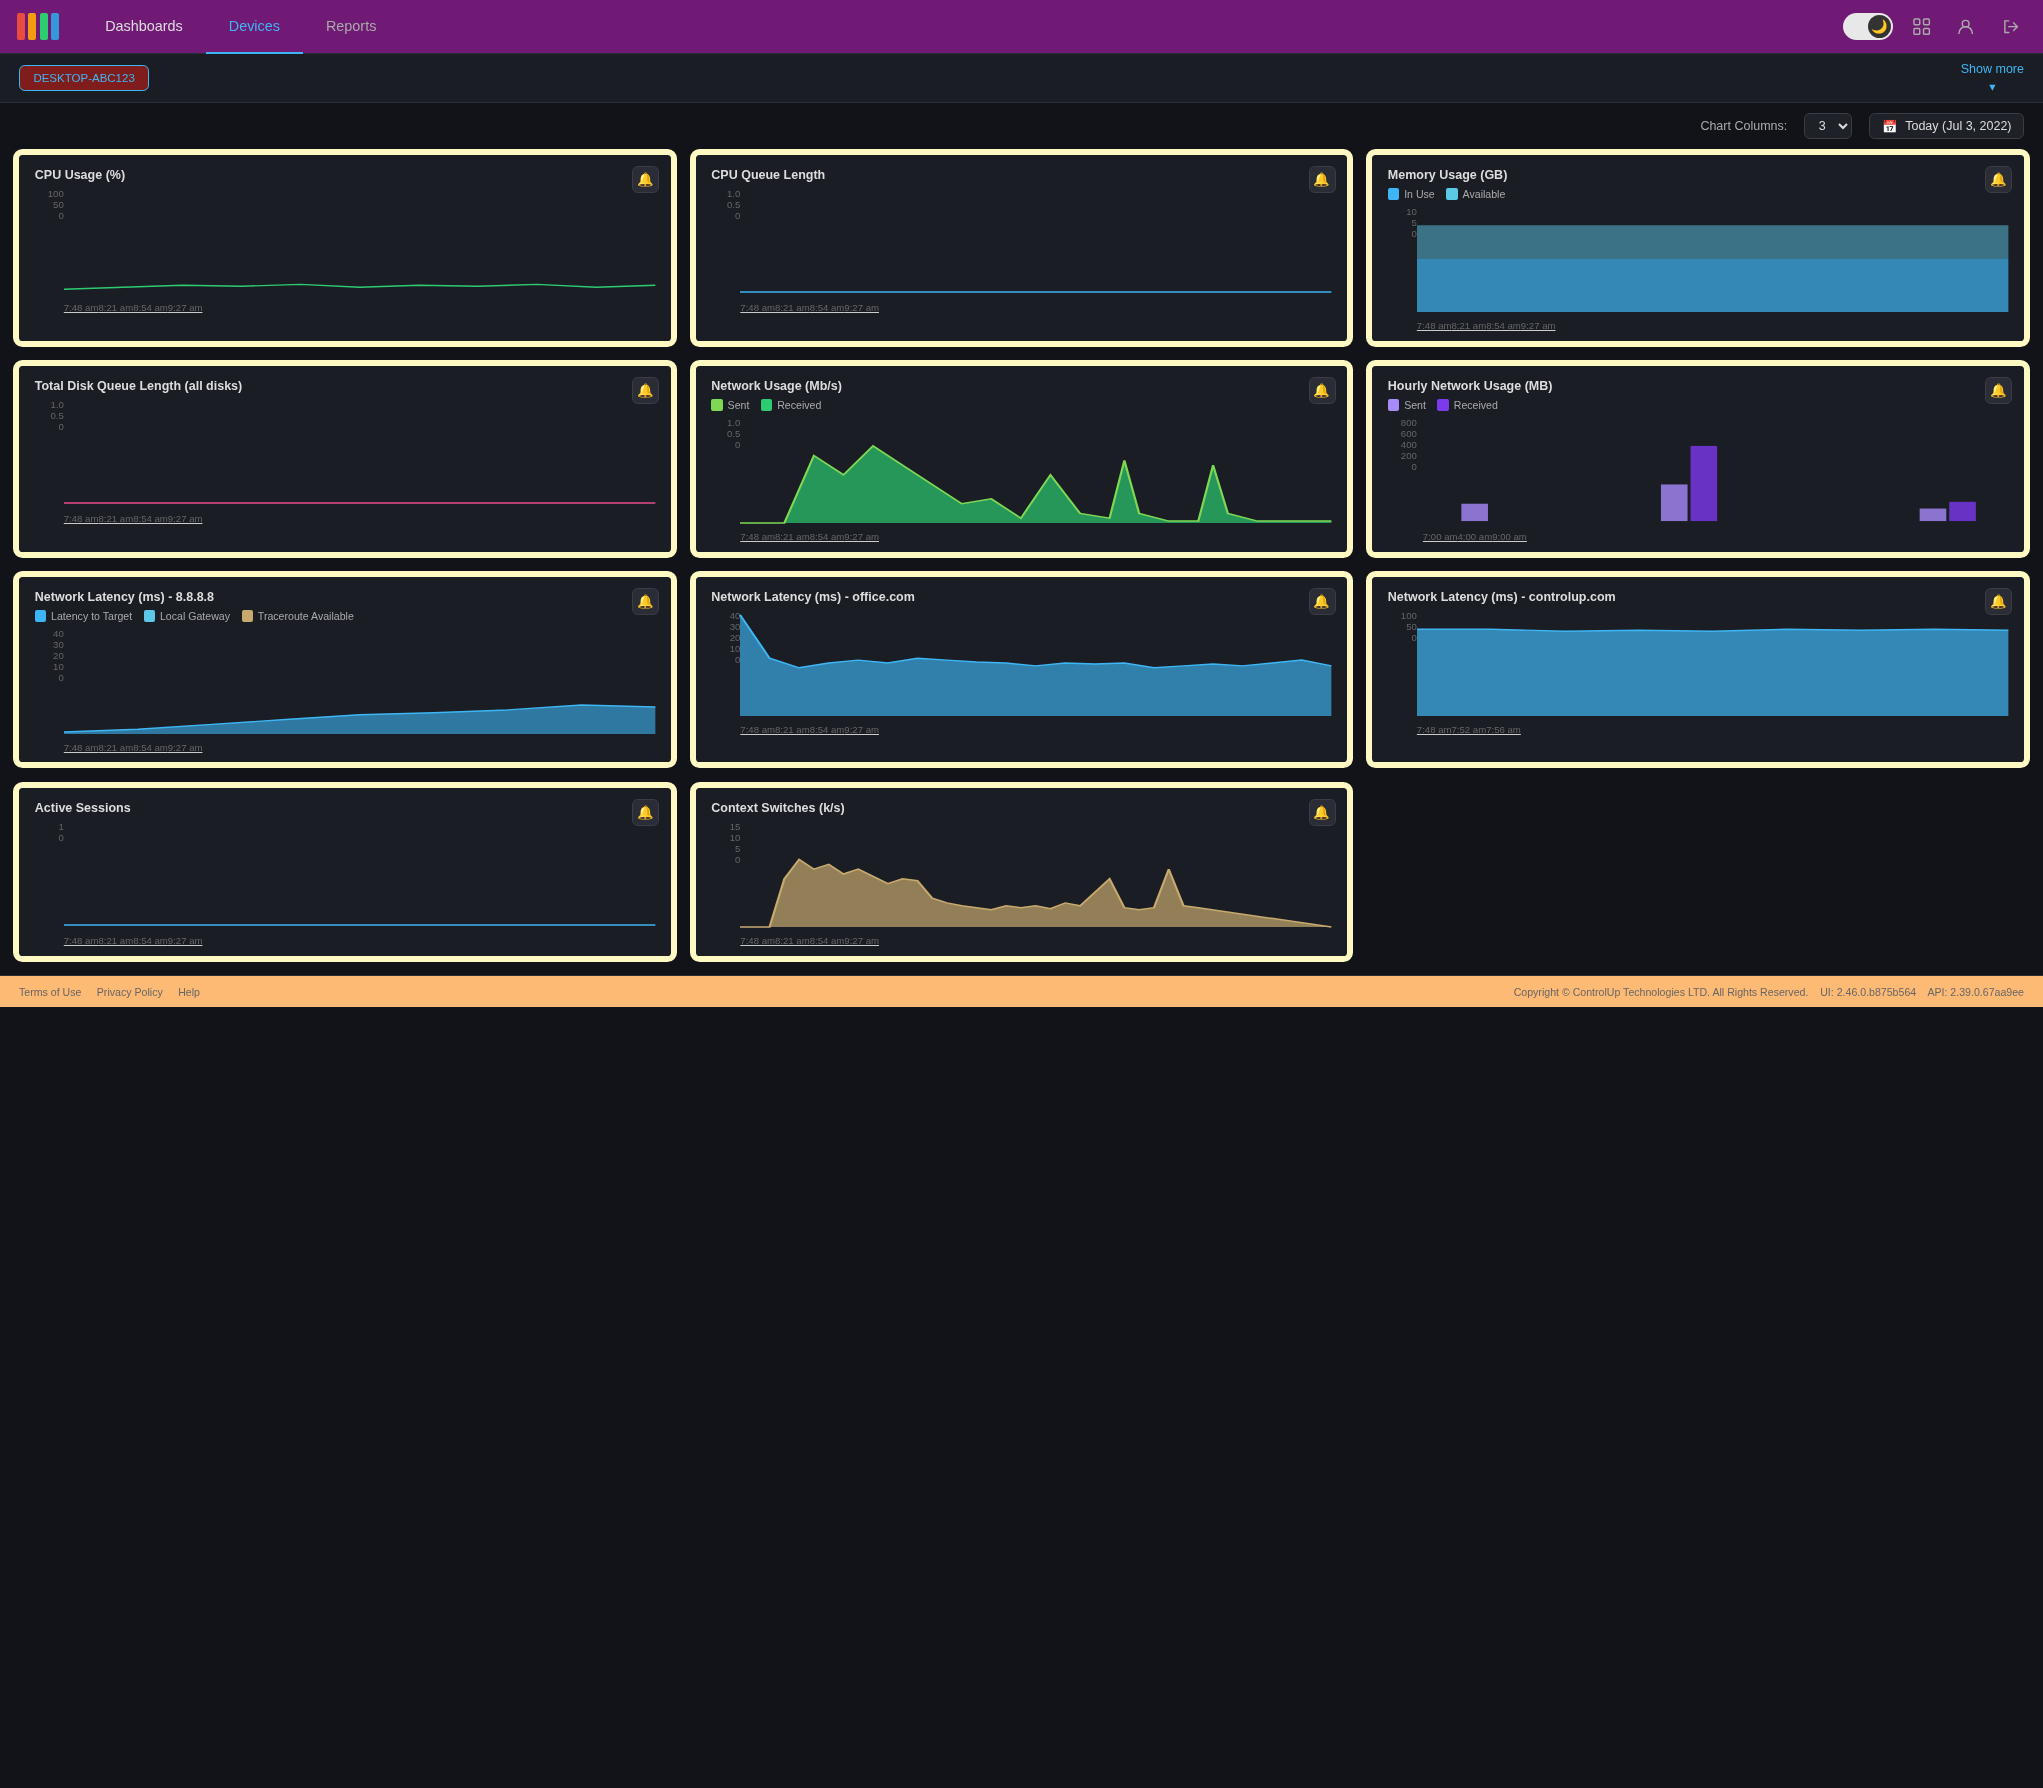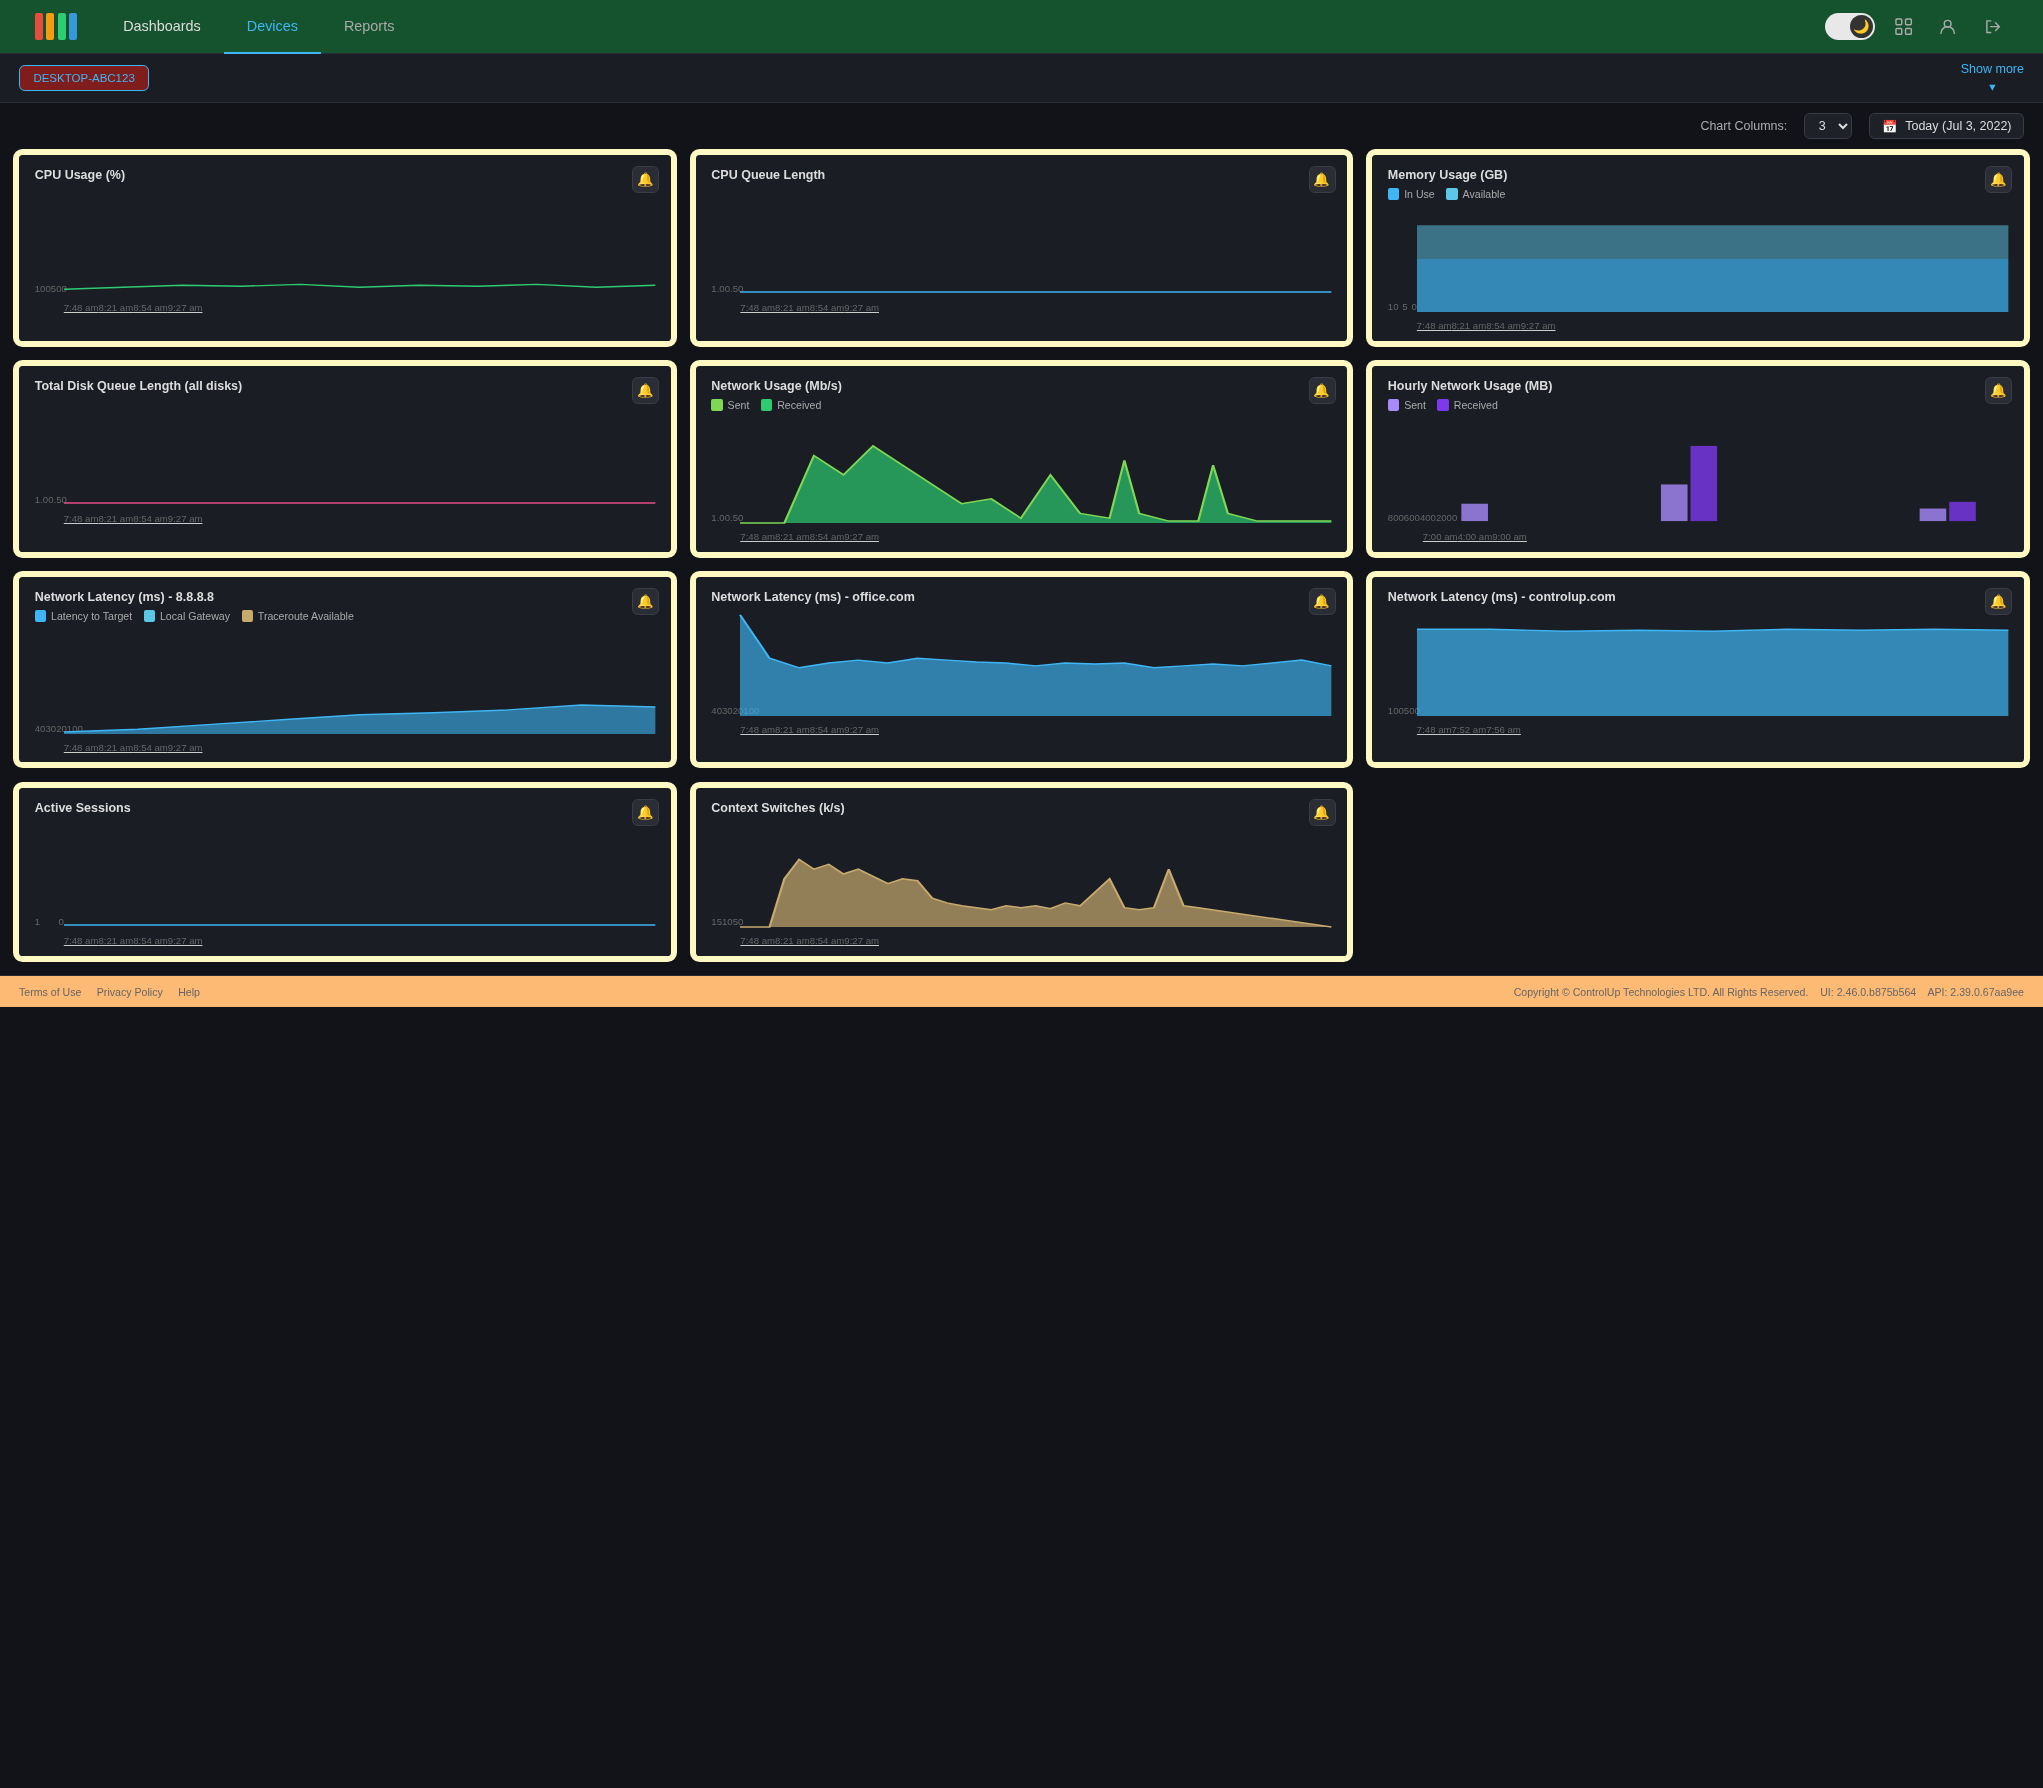--- a/index.html
+++ b/index.html
@@ -7,24 +7,24 @@
       background: #111318;
       color: #ccc;
       font-family: -apple-system, BlinkMacSystemFont, 'Segoe UI', sans-serif;
       font-size: 12.5px;
       min-height: 100vh;
       display: flex;
       flex-direction: column;
     }
     
     .navbar {
-      background: #14532d;
-      display: flex;
-      align-items: center;
-      padding: 0 35px;
+      background: #701a75;
+      display: flex;
+      align-items: center;
+      padding: 0 17px;
       height: 54px;
       border-bottom: 1px solid #2a2d36;
       flex-shrink: 0;
     }
     .logo {
       display: flex;
       gap: 3.8px;
       margin-right: 23px;
     }
     .logo-bar { width: 7.7px; height: 27px; border-radius: 1.9px; }
@@ -193,24 +193,25 @@
       height: 125px;
       position: relative;
     }
     .chart-axis-label {
       font-size: 9.6px;
       color: #666;
     }
     .chart-y-labels {
       position: absolute;
       left: 0;
-      top: 12px;
+      top: 0;
       bottom: 19px;
       display: flex;
-      justify-content: space-between;
+      flex-direction: column;
+      justify-content: flex-start;
       align-items: flex-end;
       width: 29px;
     }
     .chart-x-labels {
       position: absolute;
       bottom: 0;
       left: 29px;
       right: 0;
       display: flex;
       justify-content: flex-start;

